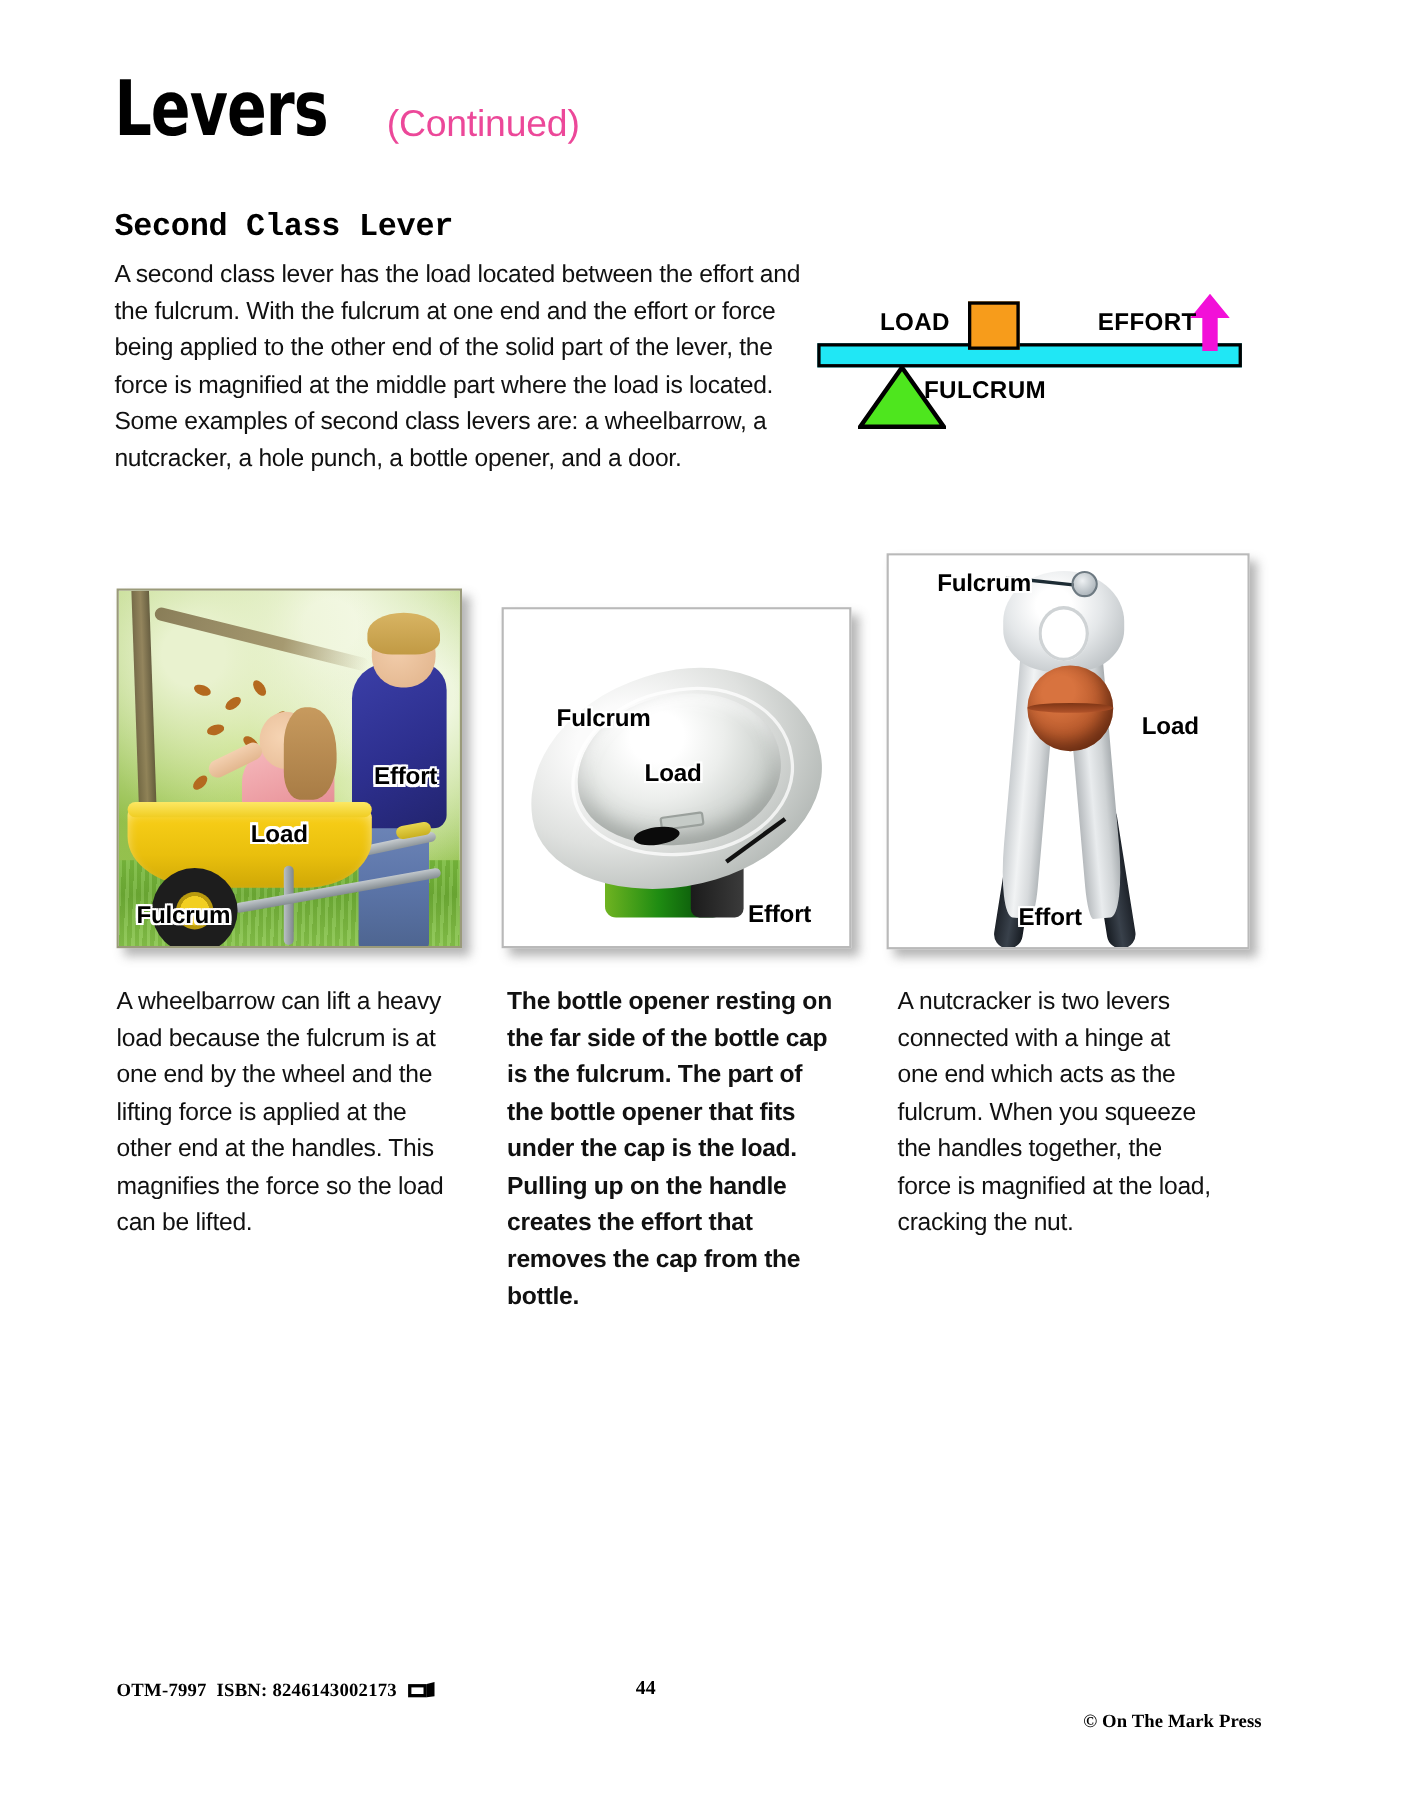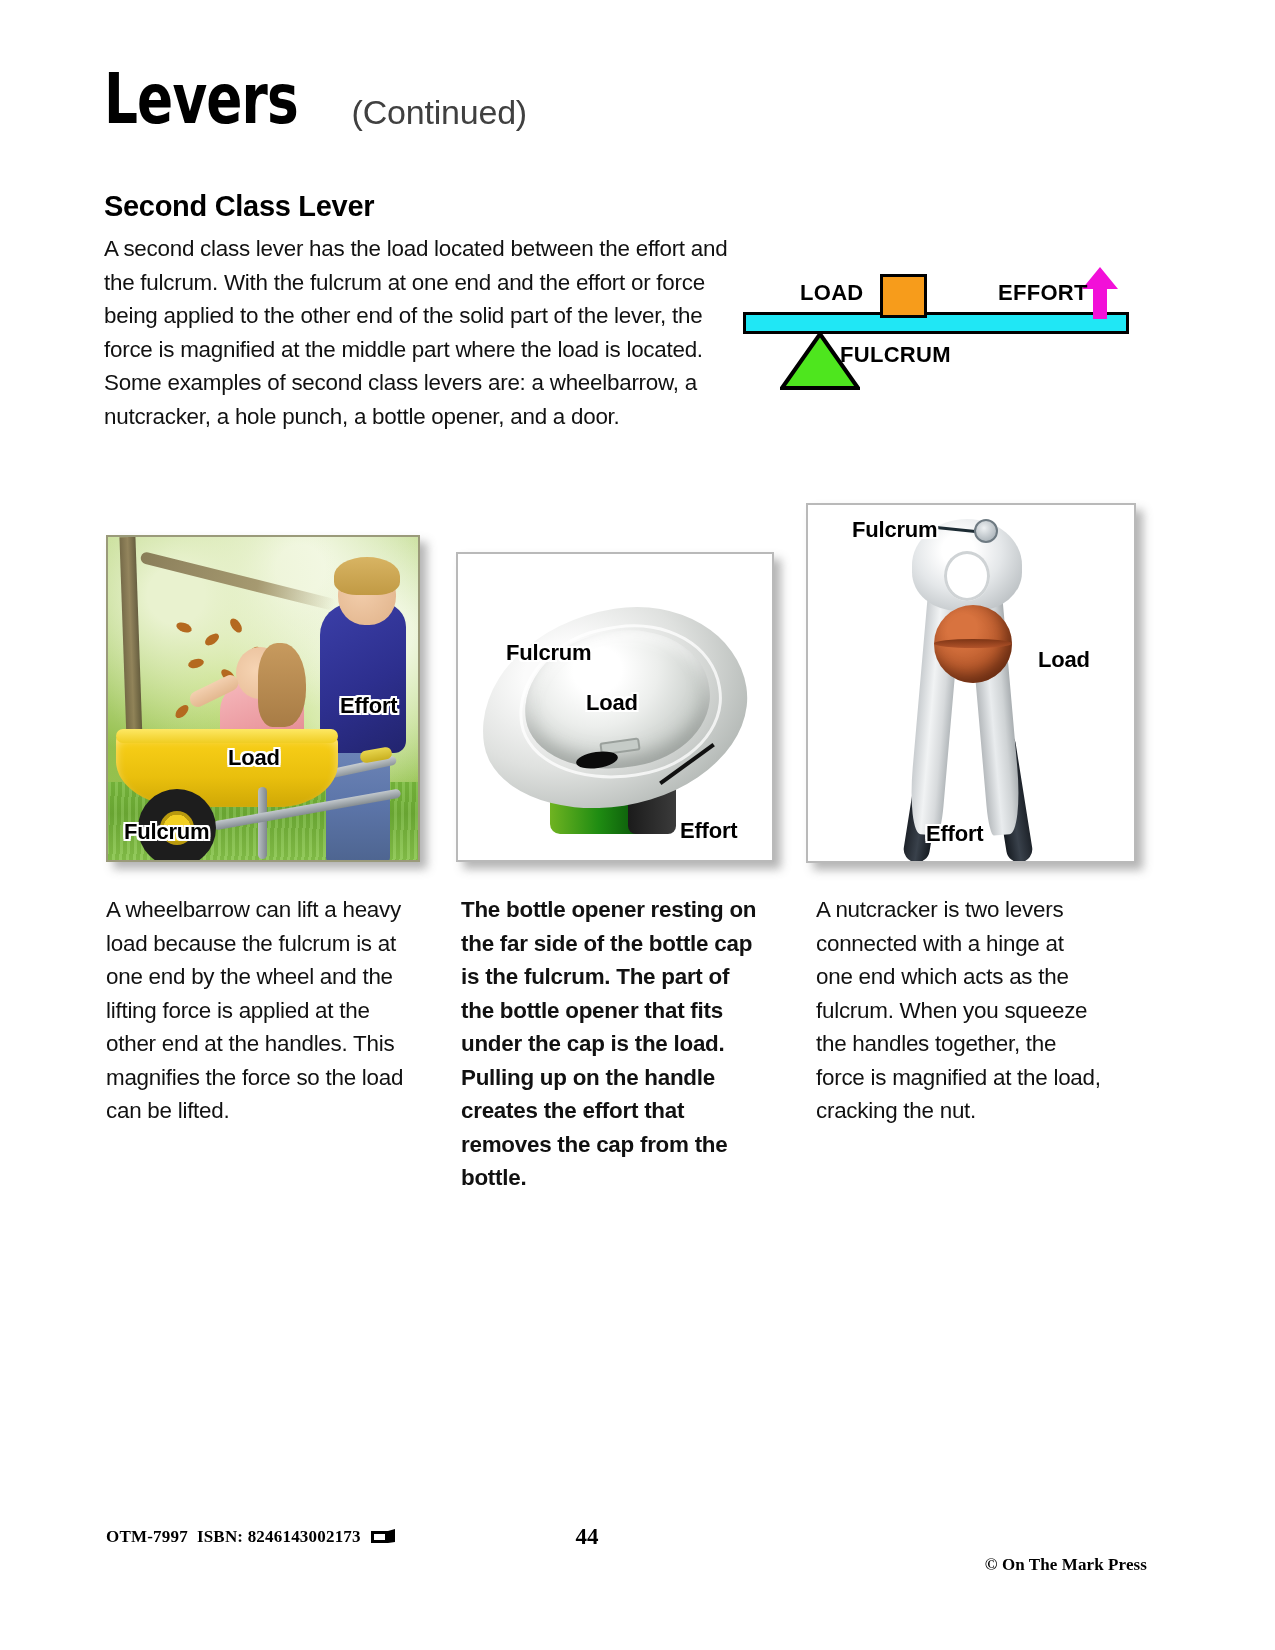--- a/index.html
+++ b/index.html
@@ -37,21 +37,21 @@
     letter-spacing: -1px;
     line-height: 1;
     transform: scaleX(0.86) scaleY(1.12);
     transform-origin: left bottom;
     color: #000;
   }
   .title-cont {
     font-family: "Liberation Sans", sans-serif;
     font-size: 34px;
     margin-left: 22px;
-    color: #404040;
+    color: #ec4899;
     letter-spacing: -0.2px;
   }
   .header-right {
     position: absolute;
     right: 130px;
     top: 70px;
     text-align: right;
     font-family: "DejaVu Sans Mono", monospace;
     font-weight: bold;
     font-size: 21px;
@@ -61,21 +61,21 @@
   }
   .header-right .hdr-line2 .hash {
     letter-spacing: 0;
   }
 
   
   .section-heading {
     position: absolute;
     left: 104px;
     top: 190px;
-    font-family: Liberation Sans, sans-serif;
+    font-family: Liberation Mono, monospace;
     font-weight: bold;
     font-size: 29px;
     letter-spacing: -0.3px;
     color: #000;
   }
   .intro-body {
     position: absolute;
     left: 104px;
     top: 232px;
     width: 630px;
@@ -447,21 +447,21 @@
     gap:9px;
   }
   .footer-icon { display:inline-block; width:26px; height:18px; }
   .footer-page {
     position:absolute;
     left:0; top:-3px;
     width:1174px;
     text-align:center;
     font-family:"Liberation Serif", serif;
     font-weight:bold;
-    font-size:23px;
+    font-size:18px;
     color:#000;
   }
   .footer-right {
     position:absolute;
     right:128px; top:0;
     font-family:"Liberation Serif", serif;
     font-weight:bold;
     font-size:17px;
     color:#000;
     letter-spacing:0.1px;

